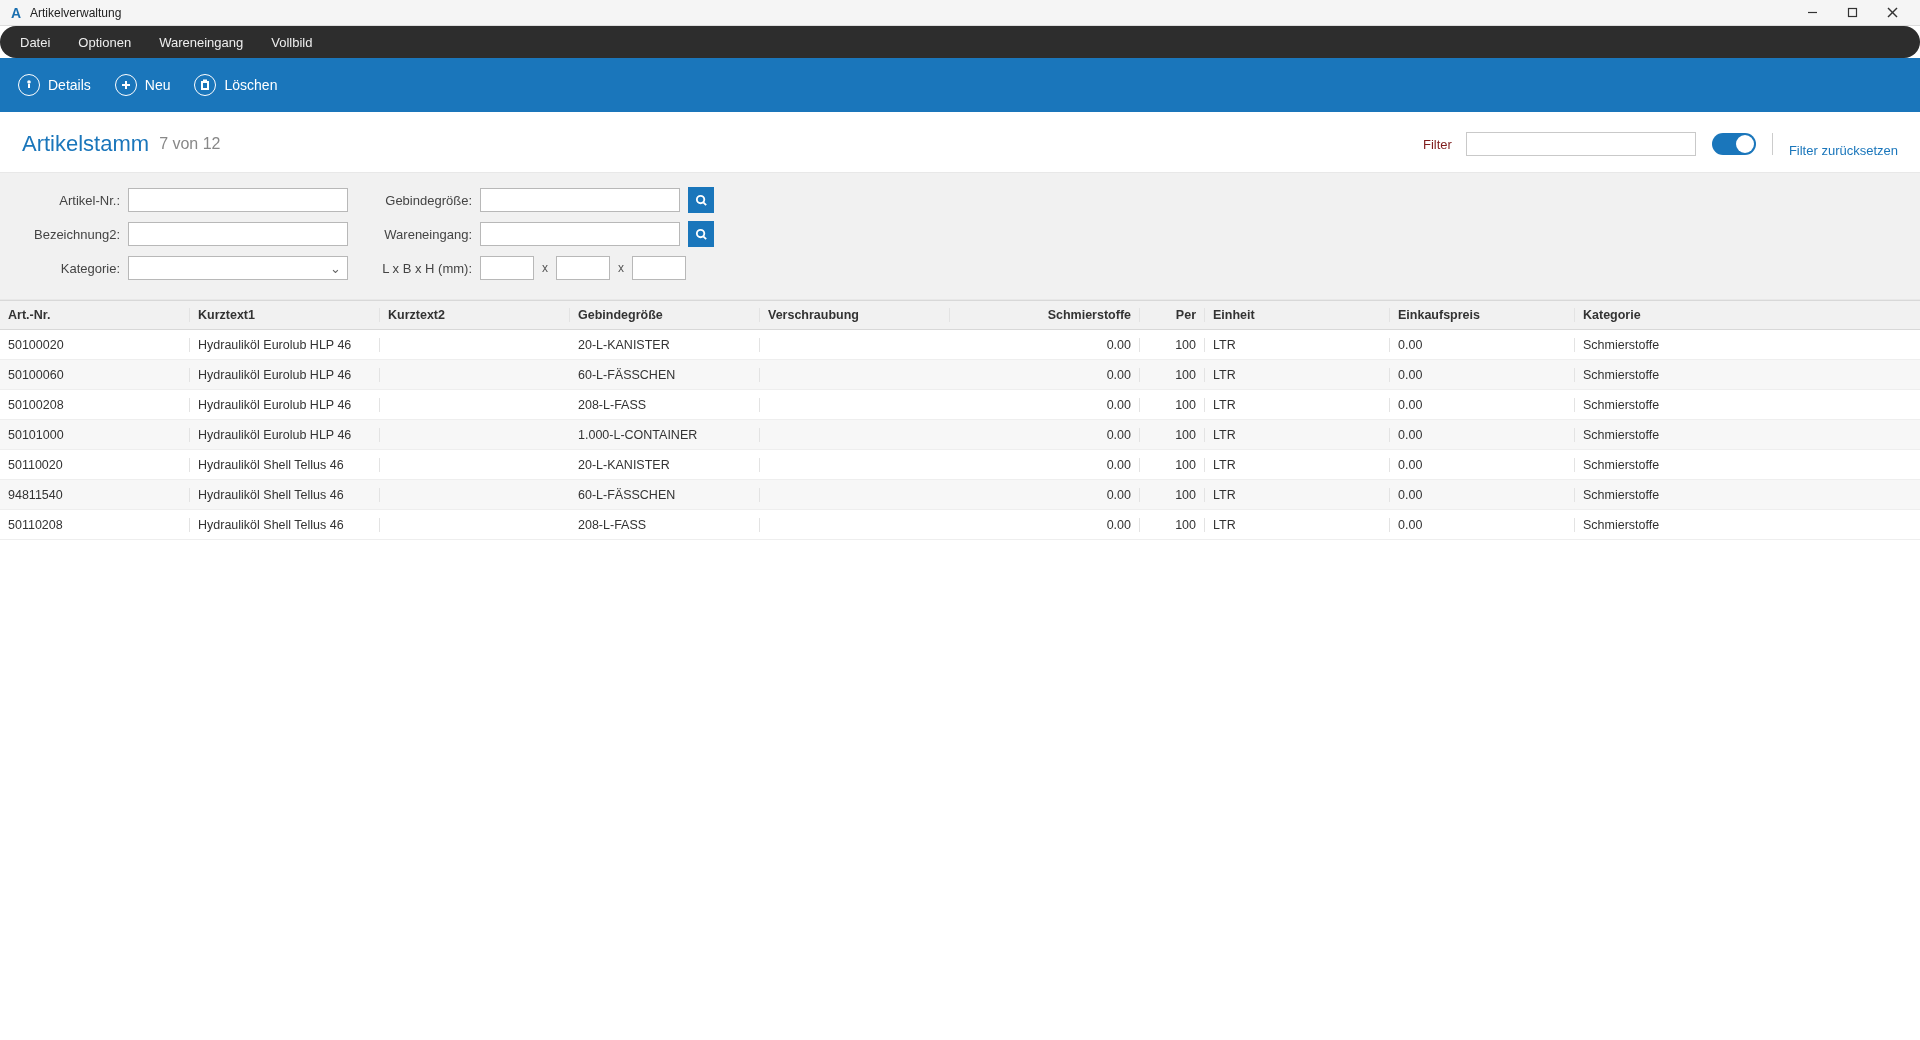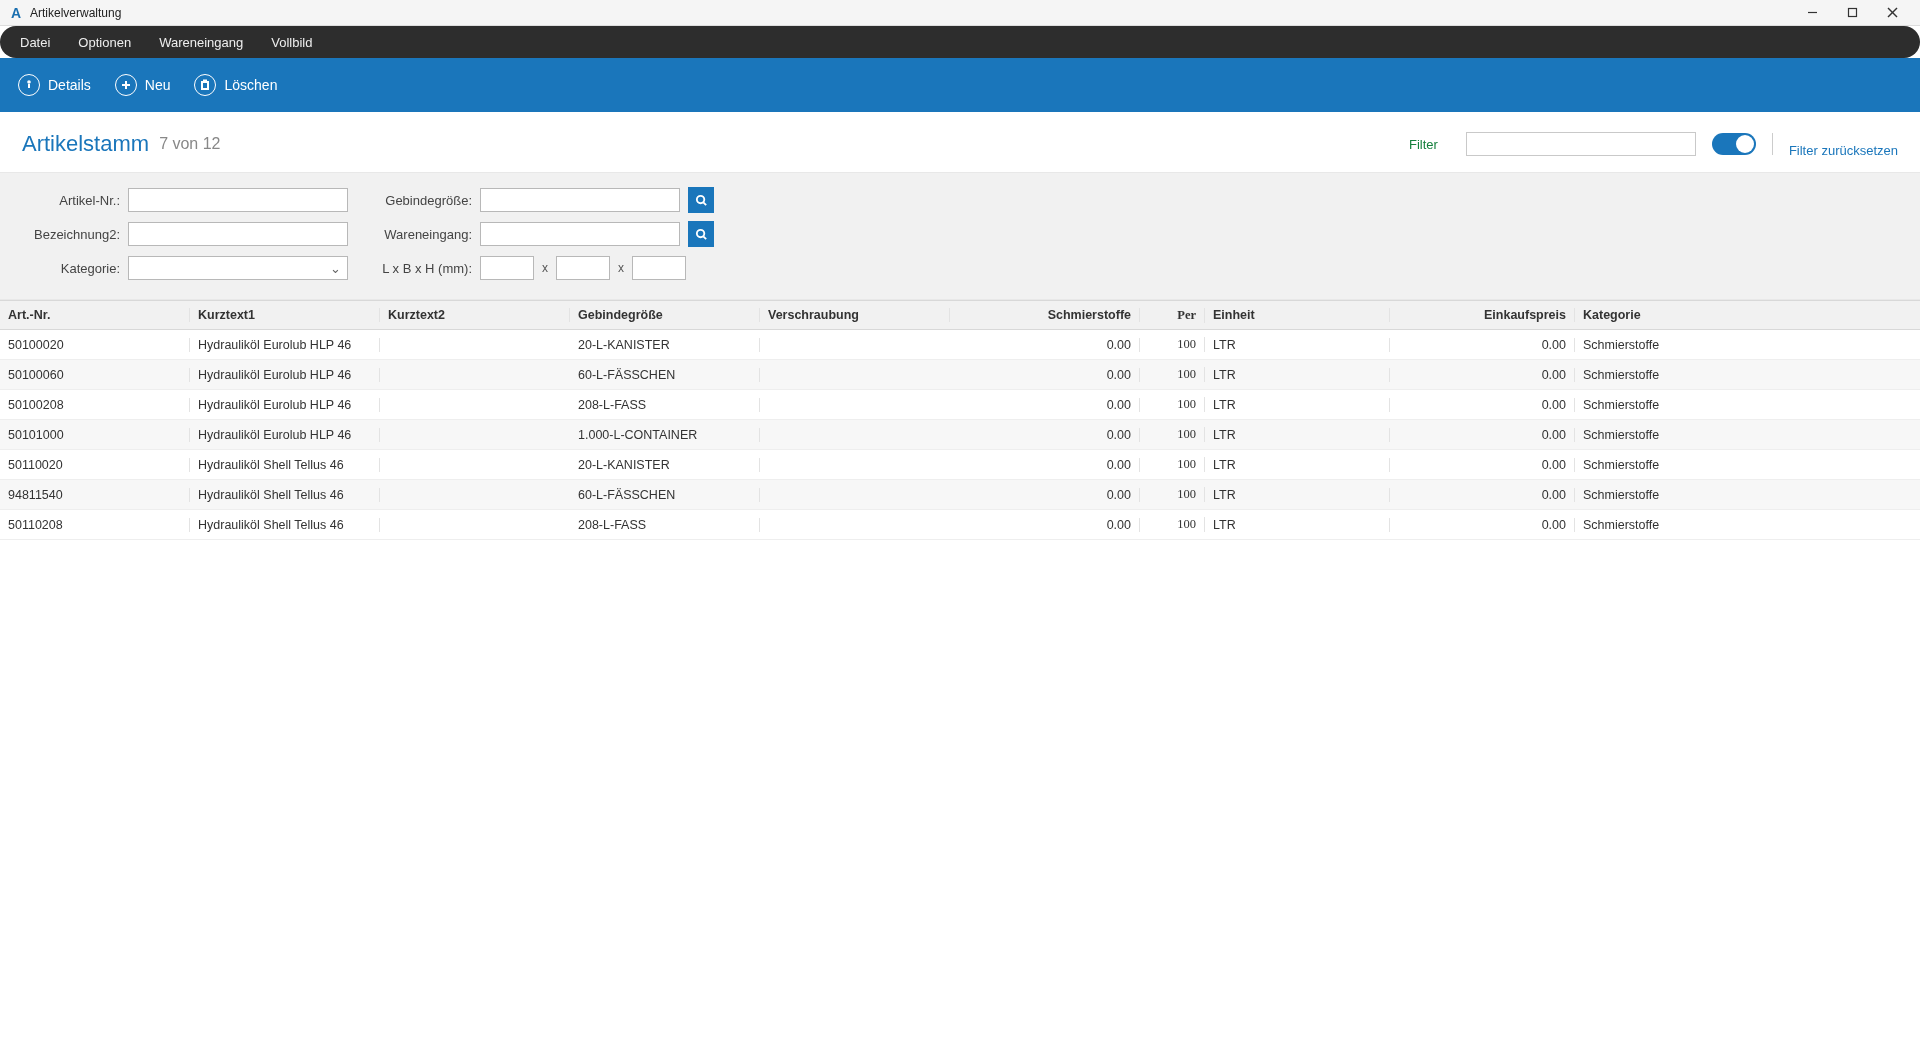--- a/index.html
+++ b/index.html
@@ -88,21 +88,21 @@
     color: #1a76bb;
     font-size: 22px;
     font-weight: 400;
   }
   .header-row .page-count {
     color: #888;
     font-size: 16px;
     margin-left: 10px;
   }
   .header-row .spacer { flex: 1; }
-  .header-row .filter-label { color: #15803d; font-size: 13px; margin-right: 28px; }
+  .header-row .filter-label { color: #7f1d1d; font-size: 13px; margin-right: 14px; }
   .filter-input {
     width: 230px; height: 24px;
     border: 1px solid #c9c9c9;
     padding: 0 6px;
     font-size: 13px;
   }
   .toggle {
     width: 44px; height: 22px;
     background: #1a76bb;
     border-radius: 11px;
@@ -187,23 +187,23 @@
     align-items: center;
     border-bottom: 1px solid #eee;
   }
   .tbody .tr:nth-child(even) { background: #f7f7f7; }
   .c-artnr { width: 190px; }
   .c-kurz1 { width: 190px; }
   .c-kurz2 { width: 190px; }
   .c-gebinde{ width: 190px; }
   .c-versch { width: 190px; }
   .c-vk     { width: 190px; text-align: right; }
-  .c-per    { width: 65px;  text-align: right; font-family: Liberation Serif, serif; }
+  .c-per    { width: 65px;  text-align: right; }
   .c-einh   { width: 185px; }
-  .c-ek     { width: 185px; text-align: right; }
+  .c-ek     { width: 185px; text-align: left; }
   .c-kat    { flex: 1; border-right: none; }
 </style>
 </head>
 <body>
 
 <div class="titlebar">
   <div class="app-icon">A</div>
   <div class="title">Artikelverwaltung</div>
   <div class="spacer"></div>
   <div class="win-btn">

